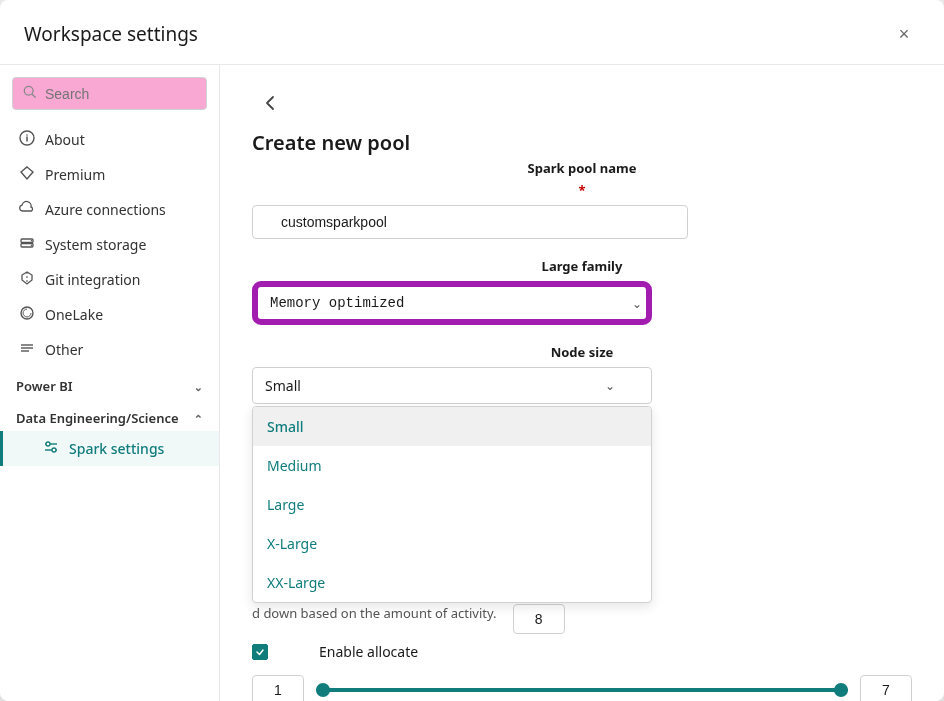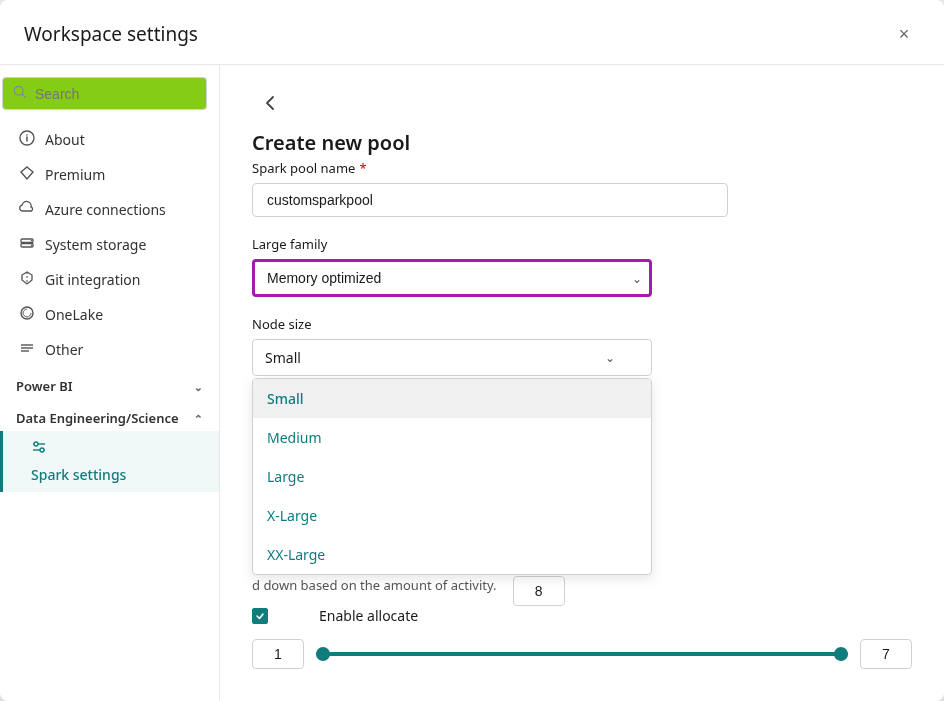--- a/index.html
+++ b/index.html
@@ -56,28 +56,28 @@
     }
     
     .sidebar {
       width: 220px;
       border-right: 1px solid #e8e8e8;
       padding: 12px 0;
       flex-shrink: 0;
       overflow-y: auto;
     }
     .search-box {
-      margin: 0 12px 12px 2px;
+      margin: 0 12px 12px 12px;
       display: flex;
       align-items: center;
       border: 1px solid #d1d1d1;
       border-radius: 4px;
       padding: 6px 10px;
       gap: 8px;
-      background: #84cc16;
+      background: #f9a8d4;
     }
     .search-box input {
       border: none;
       outline: none;
       font-size: 14px;
       color: #333;
       width: 100%;
       background: transparent;
     }
     .search-icon-svg {
@@ -146,54 +146,56 @@
       font-size: 20px;
       font-weight: 600;
       color: #1a1a1a;
       margin-bottom: 3px;
     }
     .form-group {
       margin-bottom: 18px;
     }
     .form-label {
       font-size: 13px;
-      font-weight: 400;
+      font-weight: 700;
       color: #1a1a1a;
       margin-bottom: 6px;
       display: flex;
       align-items: center;
       gap: 4px;
+      flex-direction: column;
     }
     .required-star {
       color: #c50000;
     }
     .form-input {
-      width: 476px;
-      padding: 8px 14px;
+      width: 436px;
+      padding: 8px 28px;
       border: 1px solid #d1d1d1;
       border-radius: 4px;
       font-size: 14px;
       color: #1a1a1a;
       outline: none;
     }
     .form-select-wrapper {
       position: relative;
       width: 400px;
     }
     .form-select {
       width: 100%;
       padding: 8px 36px 8px 12px;
-      border: 3px solid #a21caf;
-      border-radius: 4px;
+      border: 6px solid #a21caf;
+      border-radius: 9px;
       font-size: 14px;
       color: #1a1a1a;
       background: #fff;
       appearance: none;
       cursor: pointer;
       outline: none;
+      font-family: Liberation Mono, monospace;
     }
     .select-chevron {
       position: absolute;
       right: 10px;
       top: 50%;
       transform: translateY(-50%);
       pointer-events: none;
       color: #555;
       font-size: 12px;
     }
@@ -420,21 +422,21 @@
       <div class="section-header">
         <span>Power BI</span>
         <span class="chevron">⌄</span>
       </div>
 
       <div class="section-header">
         <span>Data Engineering/Science</span>
         <span class="chevron">⌃</span>
       </div>
 
-      <div class="nav-item active" style="padding-left: 28px; flex-direction: column;">
+      <div class="nav-item active" style="padding-left: 40px;">
         <span class="nav-icon">
           <svg width="16" height="16" viewBox="0 0 16 16" fill="none">
             <line x1="2" y1="5" x2="14" y2="5" stroke="#107c7c" stroke-width="1.4"></line>
             <circle cx="5" cy="5" r="2" stroke="#107c7c" stroke-width="1.3" fill="white"></circle>
             <line x1="2" y1="11" x2="14" y2="11" stroke="#107c7c" stroke-width="1.4"></line>
             <circle cx="11" cy="11" r="2" stroke="#107c7c" stroke-width="1.3" fill="white"></circle>
           </svg>
         </span>
         <span style="color:#107c7c;font-weight:500;">Spark settings</span>
       </div>
@@ -492,21 +494,21 @@
               <span>X-Large</span>
             </div>
             <div class="dropdown-item highlighted">
               <span>XX-Large</span>
             </div>
           </div>
         </div>
       </div>
 
       <div class="autoscale-section" style="margin-top: 200px;">
-        <div style="display:flex; align-items:center; gap:16px; ">
+        <div style="display:flex; align-items:center; gap:16px; margin-bottom:8px;">
           <span class="autoscale-text">d down based on the amount of activity.</span>
           <input type="text" class="node-count-box" style="width: 52px; text-align: center;" value="8">
         </div>
 
         <div class="checkbox-row">
           <div class="checkbox-custom">
             <svg width="10" height="10" viewBox="0 0 10 10" fill="none">
               <path d="M2 5L4.5 7.5L8 3" stroke="white" stroke-width="1.5" stroke-linecap="round" stroke-linejoin="round"></path>
             </svg>
           </div>

